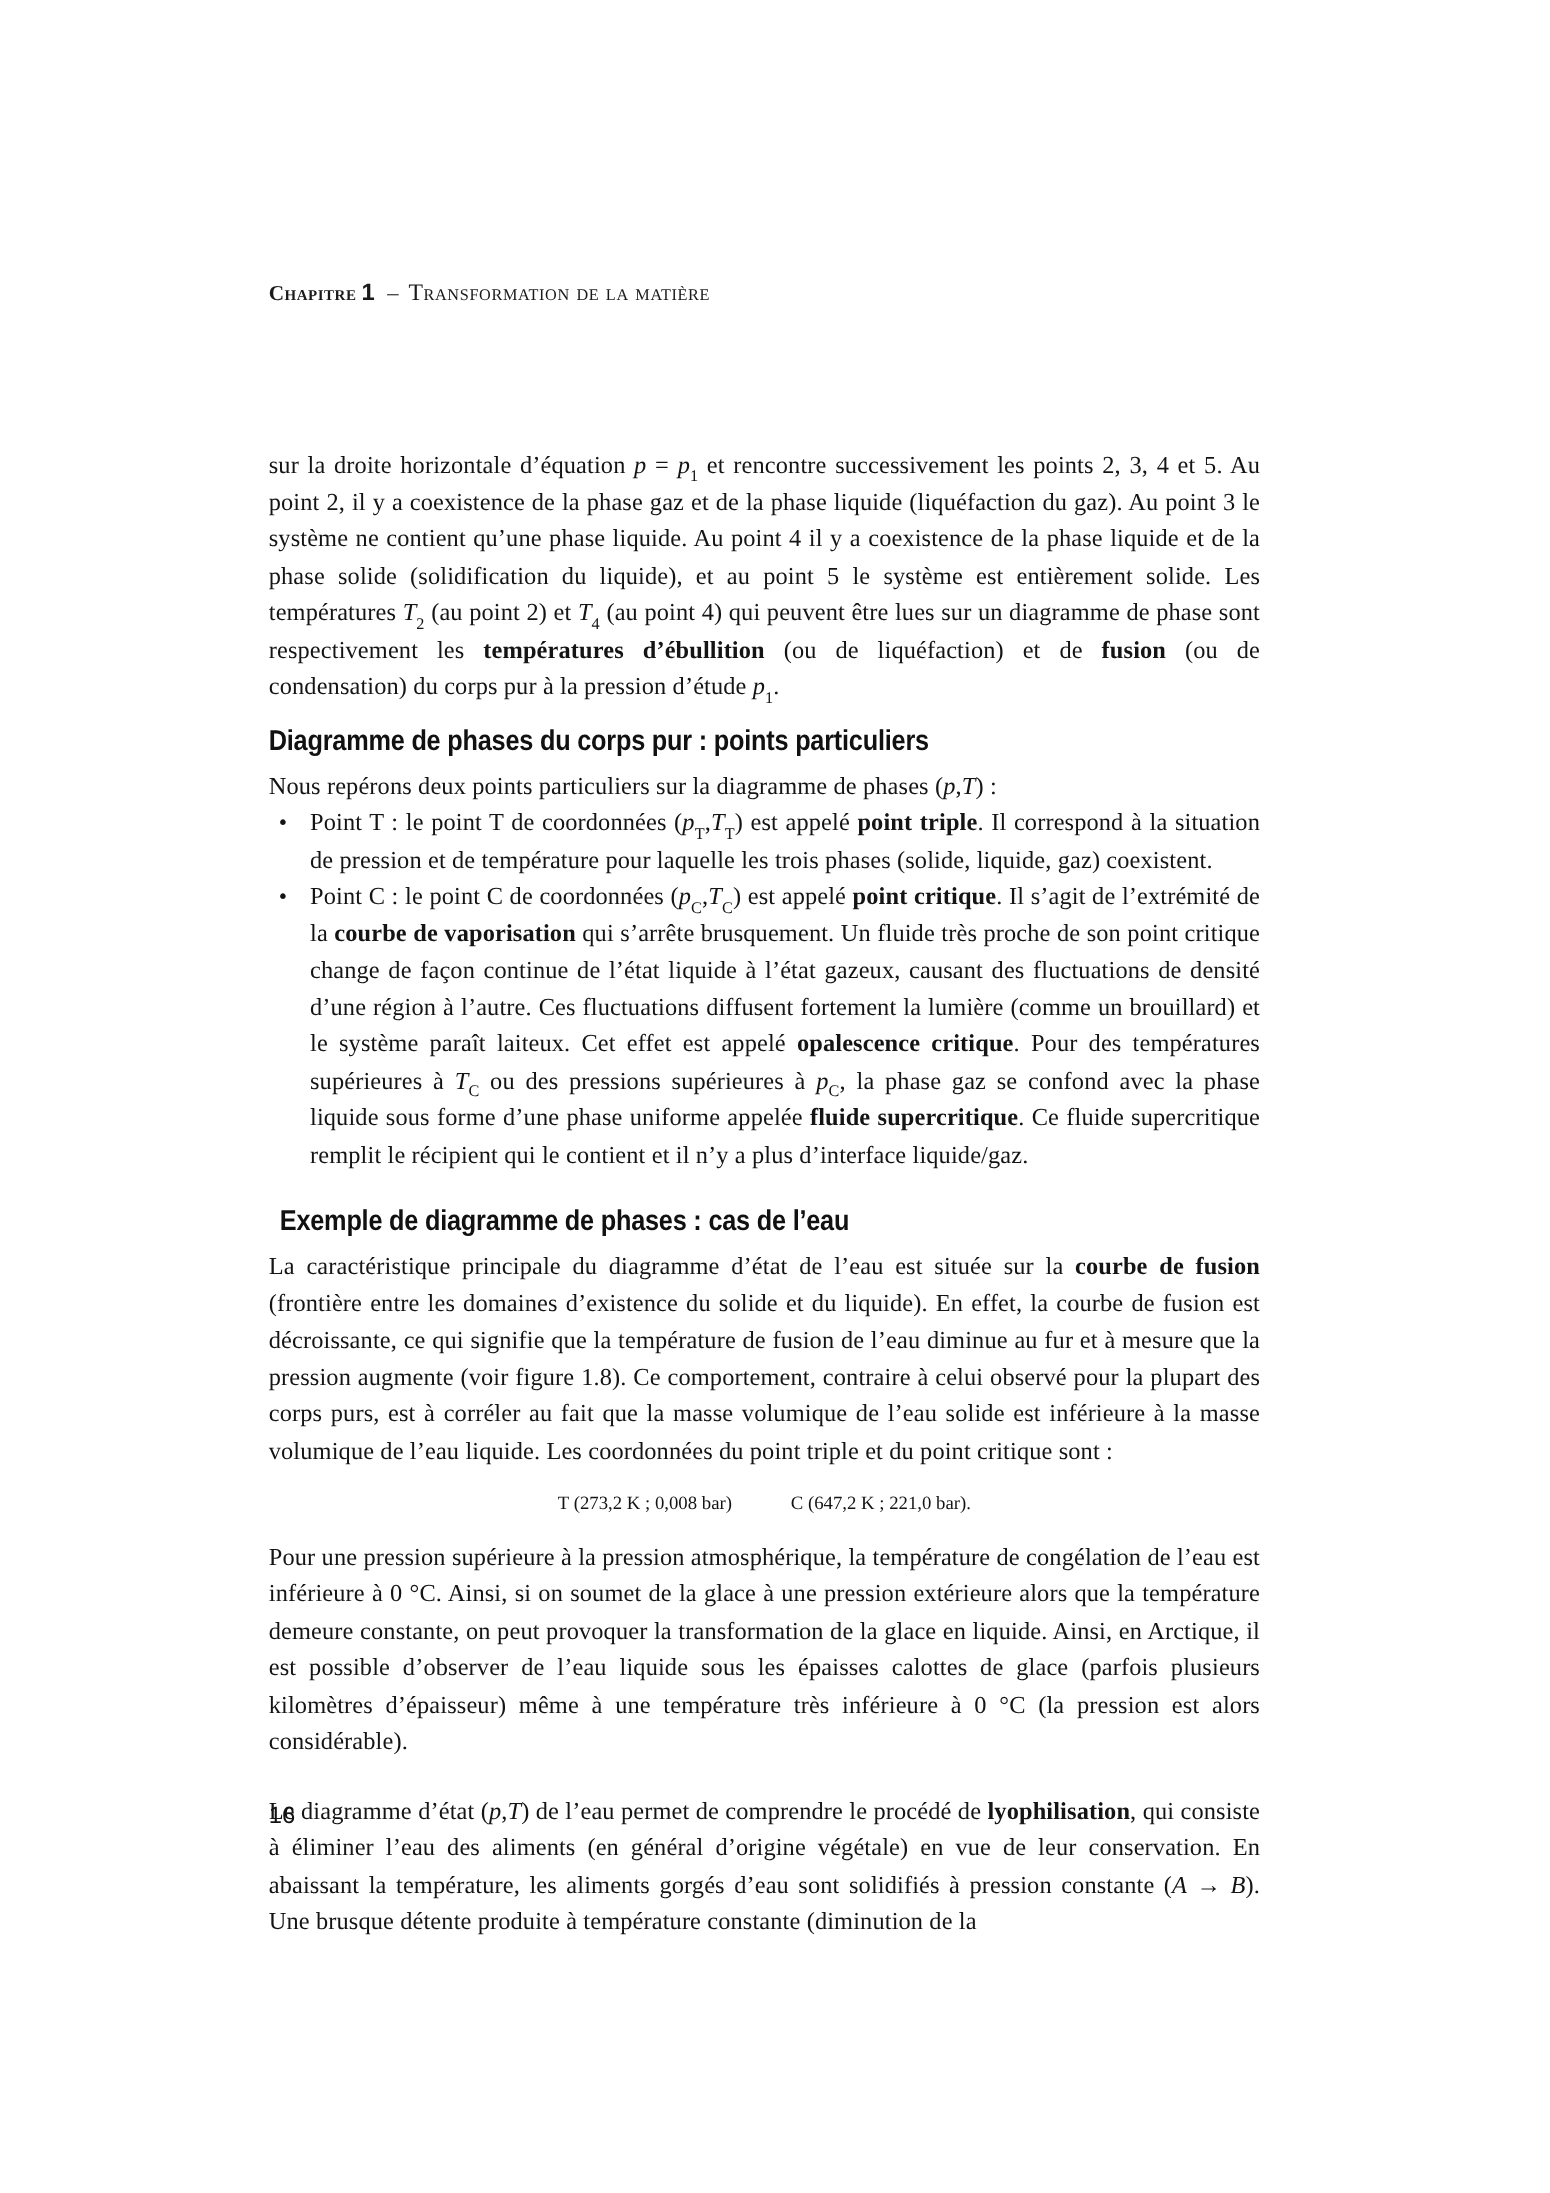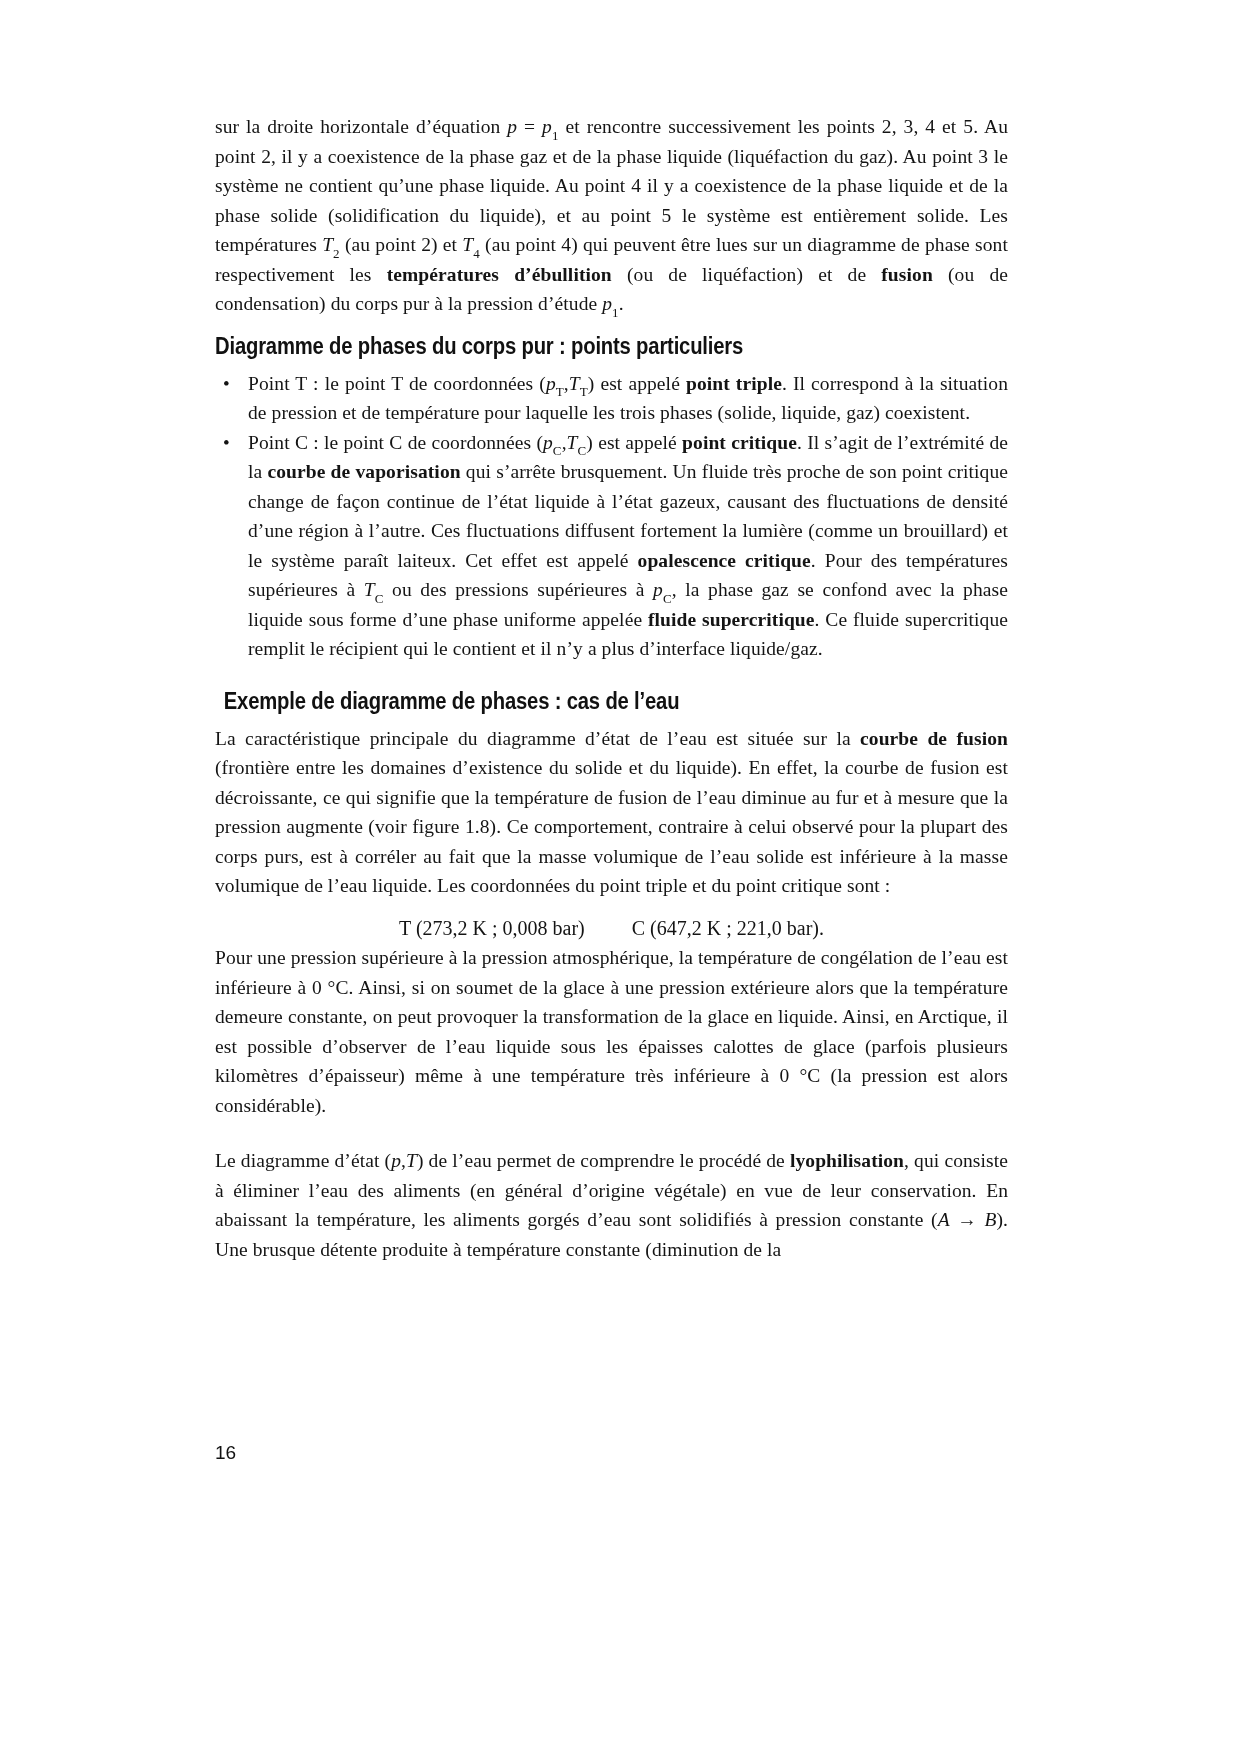--- a/index.html
+++ b/index.html
@@ -95,46 +95,52 @@
     position: absolute;
     left: 8px;
     top: 0;
     font-size: 19px;
   }
   
   .coords {
     display: flex;
     justify-content: center;
     gap: 47px;
-    font-size: 20px;
+    font-size: 15px;
     line-height: 29.5px;
-    margin: 13px 0 0 0;
+    margin: 13px 0 13px 0;
   }
   .spaced { margin-top: 26px; }
   
   .page-number {
     position: absolute;
     left: 215px;
     top: 1442px;
     font-family: "Liberation Sans", sans-serif;
     font-weight: 400;
     font-size: 19px;
     color: #111;
   }
 </style>
 </head>
 <body>
 
 <div class="content">
 
+  <div class="running-header">
+    <span class="ch-label">Chapitre</span><span class="ch-num">1</span>
+    <span class="ch-dash">–</span>
+    <span class="ch-title">Transformation de la matière</span>
+  </div>
 
   <p class="body para-first"><span>sur la droite horizontale d’équation </span><span style="font-style: italic;">p</span><span> = </span><span style="font-style: italic;">p<sub>1</sub></span><span> et rencontre successivement les points 2, 3, 4 et 5. Au point 2, il y a coexistence de la phase gaz et de la phase liquide (liquéfaction du gaz). Au point 3 le système ne contient qu’une phase liquide. Au point 4 il y a coexistence de la phase liquide et de la phase solide (solidification du liquide), et au point 5 le système est entièrement solide. Les températures </span><span style="font-style: italic;">T<sub>2</sub></span><span> (au point 2) et </span><span style="font-style: italic;">T<sub>4</sub></span><span> (au point 4) qui peuvent être lues sur un diagramme de phase sont respectivement les </span><span style="font-weight: 700;">températures d’ébullition</span><span> (ou de liquéfaction) et de </span><span style="font-weight: 700;">fusion</span><span> (ou de condensation) du corps pur à la pression d’étude </span><span style="font-style: italic;">p<sub>1</sub></span><span>.</span></p>
 
   <h2 class="heading">Diagramme de phases du corps pur : points particuliers</h2>
 
+  <p class="body"><span>Nous repérons deux points particuliers sur la diagramme de phases (</span><span style="font-style: italic;">p</span><span>,</span><span style="font-style: italic;">T</span><span>) :</span></p>
 
   <ul class="bullets">
     <li>
       <span class="marker">•</span><span class="li-text"><span>Point T : le point T de coordonnées (</span><span style="font-style: italic;">p<sub>T</sub></span><span>,</span><span style="font-style: italic;">T<sub>T</sub></span><span>) est appelé </span><span style="font-weight: 700;">point triple</span><span>. Il correspond à la situation de pression et de température pour laquelle les trois phases (solide, liquide, gaz) coexistent.</span></span>
     </li>
     <li>
       <span class="marker">•</span><span class="li-text"><span>Point C : le point C de coordonnées (</span><span style="font-style: italic;">p<sub>C</sub></span><span>,</span><span style="font-style: italic;">T<sub>C</sub></span><span>) est appelé </span><span style="font-weight: 700;">point critique</span><span>. Il s’agit de l’extrémité de la </span><span style="font-weight: 700;">courbe de vaporisation</span><span> qui s’arrête brusquement. Un fluide très proche de son point critique change de façon continue de l’état liquide à l’état gazeux, causant des fluctuations de densité d’une région à l’autre. Ces fluctuations diffusent fortement la lumière (comme un brouillard) et le système paraît laiteux. Cet effet est appelé </span><span style="font-weight: 700;">opalescence critique</span><span>. Pour des températures supérieures à </span><span style="font-style: italic;">T<sub>C</sub></span><span> ou des pressions supérieures à </span><span style="font-style: italic;">p<sub>C</sub></span><span>, la phase gaz se confond avec la phase liquide sous forme d’une phase uniforme appelée </span><span style="font-weight: 700;">fluide supercritique</span><span>. Ce fluide supercritique remplit le récipient qui le contient et il n’y a plus d’interface liquide/gaz.</span></span>
     </li>
   </ul>
 

